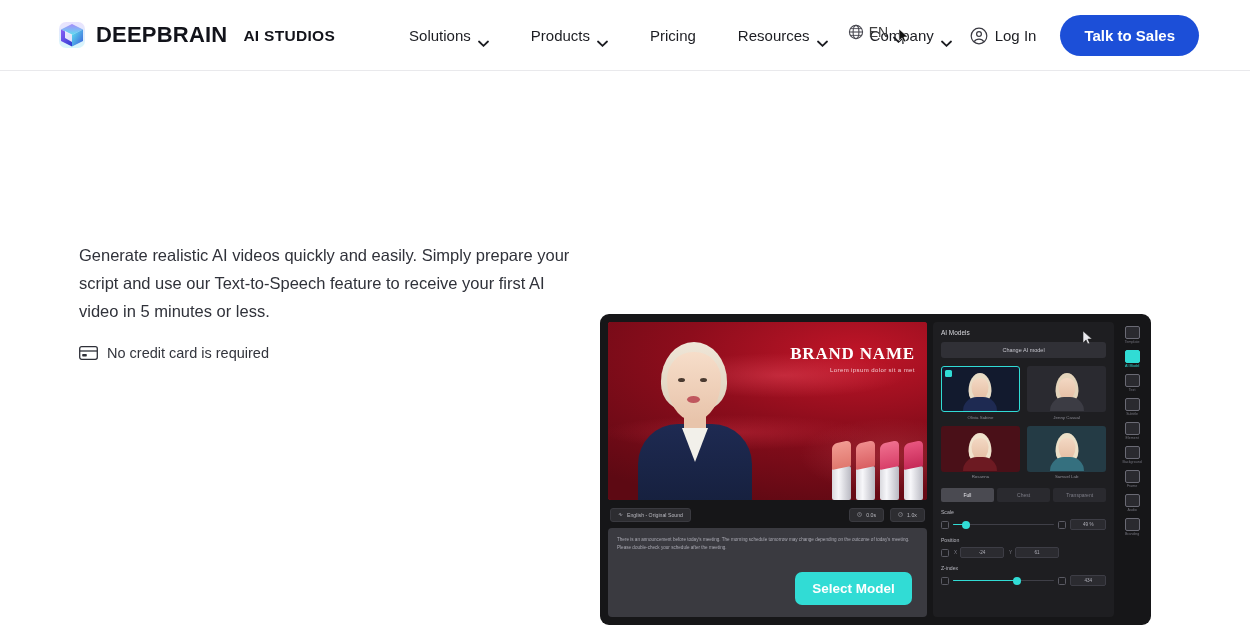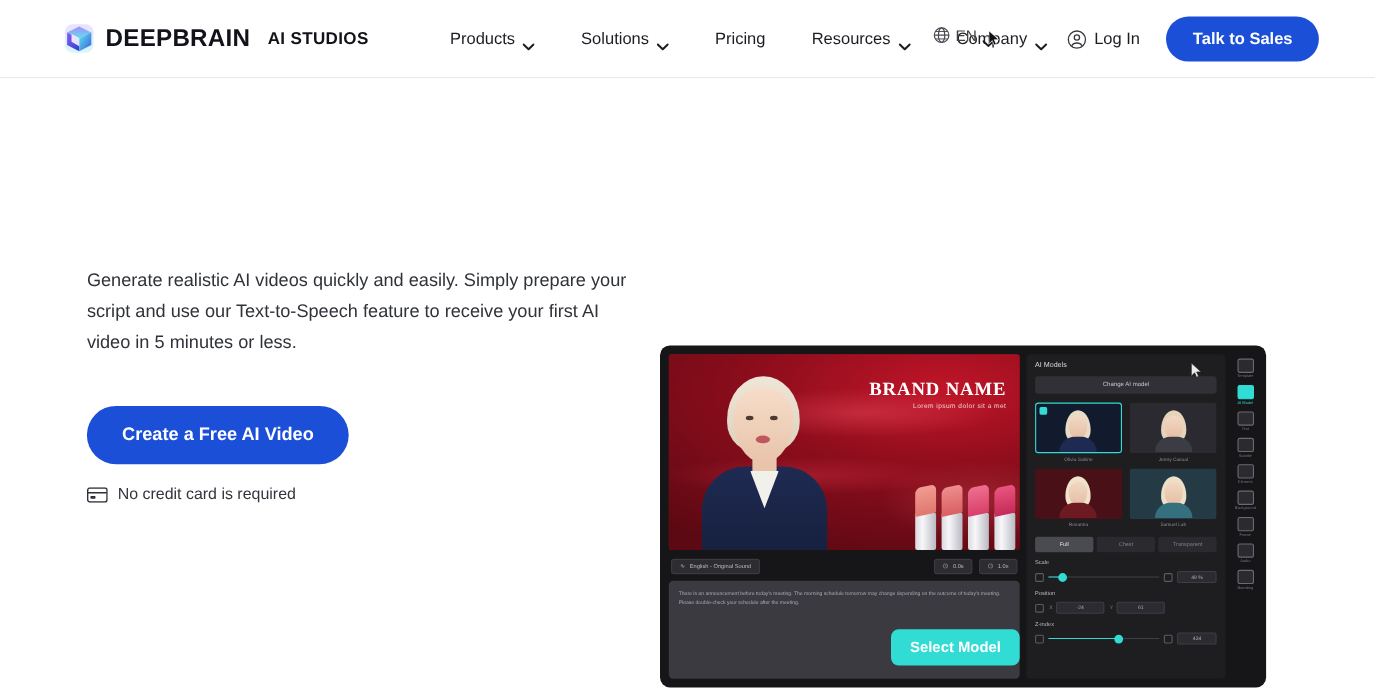--- a/index.html
+++ b/index.html
@@ -285,21 +285,21 @@
     padding: 8px 9px;
     position: relative;
   }
   .script-txt {
     font-size: 4.6px;
     line-height: 8px;
     color: #a9a9b2;
   }
   .select-model {
     position: absolute;
-    right: 0; bottom: 12px;
+    right: 15px; bottom: 12px;
     background: #31dcd5;
     color: #ffffff;
     font-size: 13.5px;
     font-weight: 700;
     border: none;
     border-radius: 7px;
     padding: 9px 17px;
     cursor: pointer;
     font-family: "Liberation Sans", sans-serif;
   }
@@ -443,29 +443,29 @@
         <polygon points="25,8.5 14,14 14,25.5 25,20" fill="url(#cg1)"></polygon>
         <polygon points="7,10 14,13.5 14,21 7,17" fill="#ffffff" opacity=".85"></polygon>
       </svg>
     </span>
     <span class="brand-name">DEEPBRAIN</span>
     <span class="brand-sub">AI STUDIOS</span>
   </div>
 
   <nav class="nav">
     <div class="nav-item">
-      <span>Products</span>
+      <span>Solutions</span>
       <span class="caret">
         <svg width="11" height="7" viewBox="0 0 11 7">
             <path d="M1 1.5L5.5 5.8 10 1.5" stroke="#1c1d22" stroke-width="1.8" fill="none" stroke-linecap="round"></path>
           </svg>
       </span>
     </div>
     <div class="nav-item">
-      <span>Solutions</span>
+      <span>Products</span>
       <span class="caret">
         <svg width="11" height="7" viewBox="0 0 11 7">
             <path d="M1 1.5L5.5 5.8 10 1.5" stroke="#1c1d22" stroke-width="1.8" fill="none" stroke-linecap="round"></path>
           </svg>
       </span>
     </div>
     <div class="nav-item">
       <span>Pricing</span>
     </div>
     <div class="nav-item">
@@ -524,21 +524,20 @@
     <svg width="9" height="13" viewBox="0 0 9 13">
         <path d="M0 0l0 12 3-3.1 1.8 4.1 1.9-.85-1.8-4.05 4.1 0z" fill="#111" stroke="#fff" stroke-width=".6"></path>
       </svg>
   </span>
 </div>
 
 <div class="hero">
 
   <div class="hero-left">
     <p class="subcopy">Generate realistic AI videos quickly and easily. Simply prepare your script and use our Text-to-Speech feature to receive your first AI video in 5 minutes or less.</p>
-    <button class="cta-free">Create a Free AI Video</button>
     <div class="nocard">
       <span class="card-ic">
         <svg width="19" height="14" viewBox="0 0 19 14">
           <rect x=".7" y=".7" width="17.6" height="12.6" rx="2" fill="none" stroke="#2e3038" stroke-width="1.3"></rect>
           <line x1="1" y1="5" x2="18" y2="5" stroke="#2e3038" stroke-width="1.3"></line>
           <rect x="3.2" y="8" width="4.6" height="2.4" rx=".7" fill="#2e3038"></rect>
         </svg>
       </span>
       <span>No credit card is required</span>
     </div>

